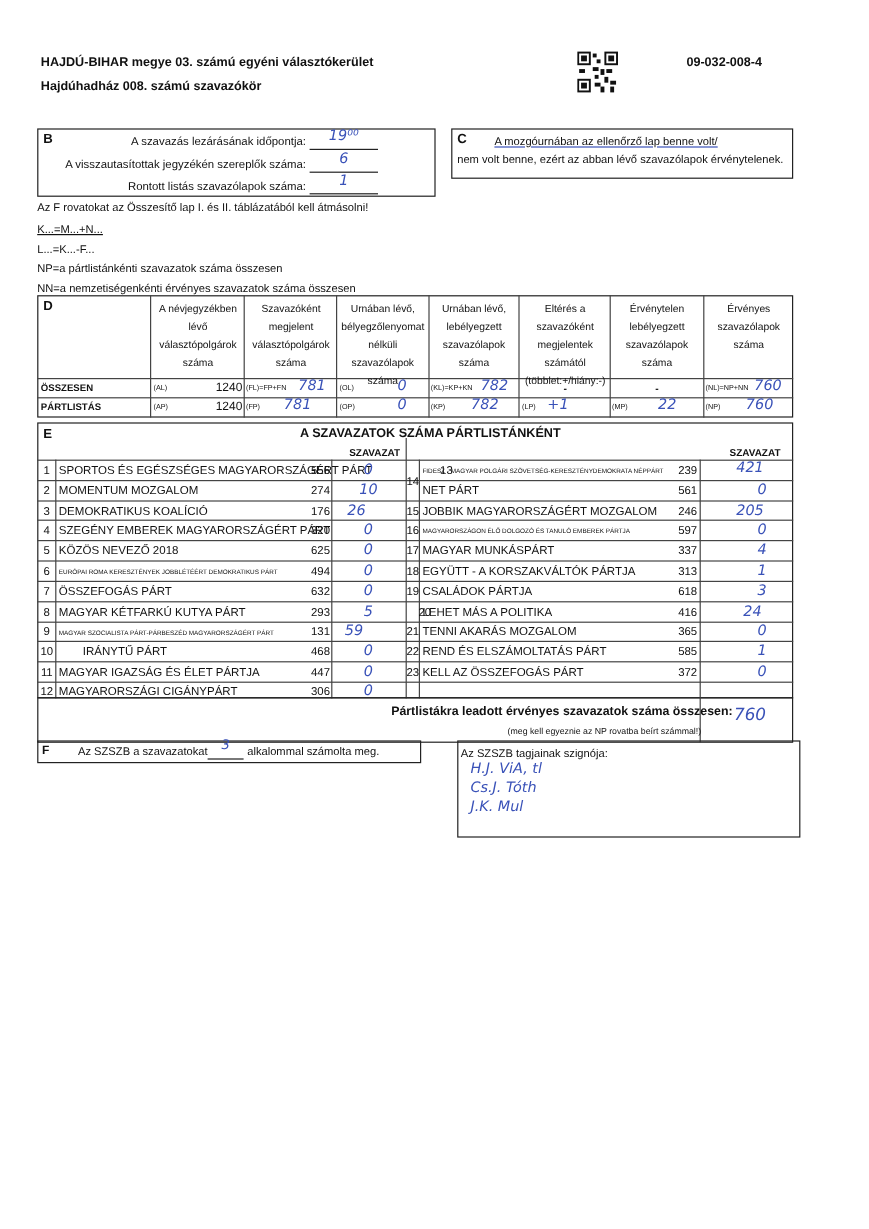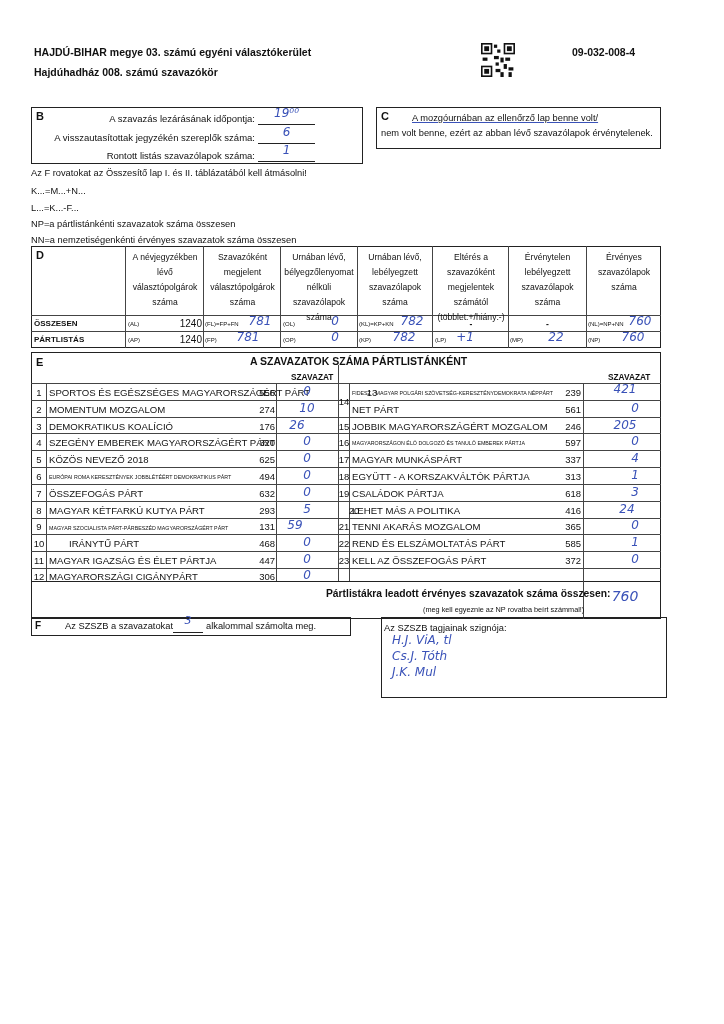--- a/index.html
+++ b/index.html
@@ -74,21 +74,21 @@
 <div class="lbl-r" style="left:40px;width:215px;top:150px;">Rontott listás szavazólapok száma:</div>
 <div class="uline" style="left:258px;width:57px;top:161px;"></div>
 <div class="hwv hw" style="left:258px;width:57px;top:143px;">1</div>
 
 <div class="box" style="left:376px;top:107px;width:285px;height:42px;"></div>
 <div class="abs bold" style="left:381px;top:110px;font-size:11px;">C</div>
 <div class="abs" style="left:412px;top:113px;font-size:9.3px;text-decoration:underline;text-decoration-color:#3a52b8;">A mozgóurnában az ellenőrző lap benne volt/</div>
 <div class="abs" style="left:381px;top:128px;font-size:9.3px;">nem volt benne, ezért az abban lévő szavazólapok érvénytelenek.</div>
 
 <div class="note" style="top:168px;">Az F rovatokat az Összesítő lap I. és II. táblázatából kell átmásolni!</div>
-<div class="note" style="top:186px;">K...=M...+N...</div>
+<div class="note" style="top:186px;text-decoration:underline;">K...=M...+N...</div>
 <div class="note" style="top:203px;">L...=K...-F...</div>
 <div class="note" style="top:219px;">NP=a pártlistánkénti szavazatok száma összesen</div>
 <div class="note" style="top:235px;">NN=a nemzetiségenkénti érvényes szavazatok száma összesen</div>
 
 <div class="box" style="left:31px;top:246px;width:630px;height:102px;"></div>
 <div class="thin" style="left:31px;top:315px;width:630px;height:1px;"></div>
 <div class="thin" style="left:31px;top:331px;width:630px;height:1px;"></div>
 <div class="thin" style="left:125px;top:246px;width:1px;height:102px;"></div>
 <div class="thin" style="left:203px;top:246px;width:1px;height:102px;"></div>
 <div class="thin" style="left:280px;top:246px;width:1px;height:102px;"></div>

